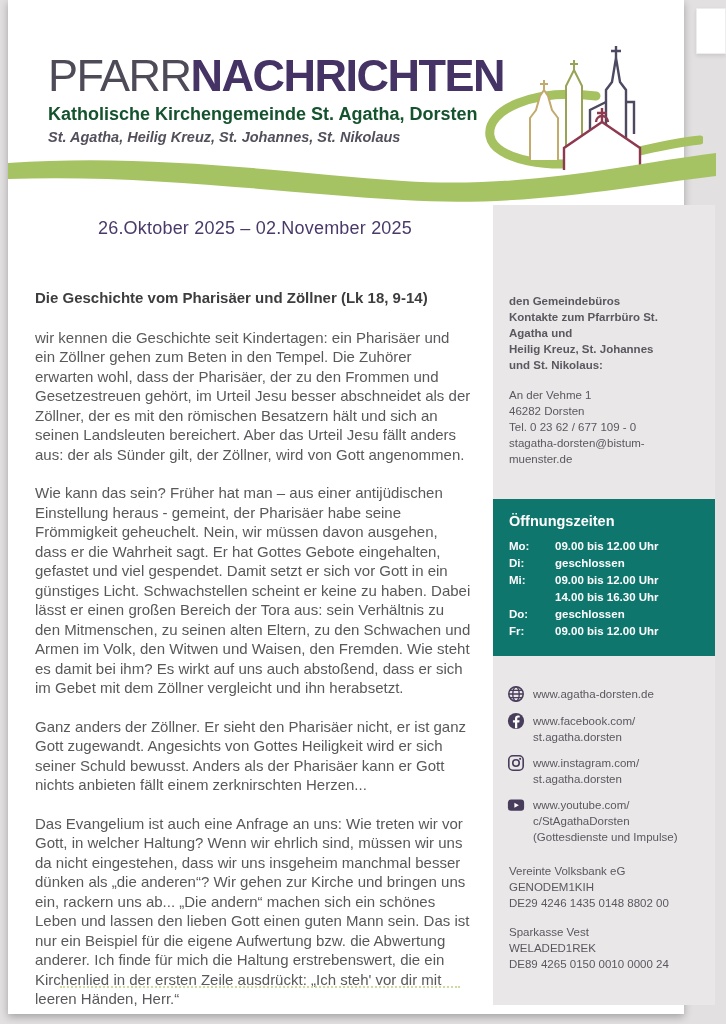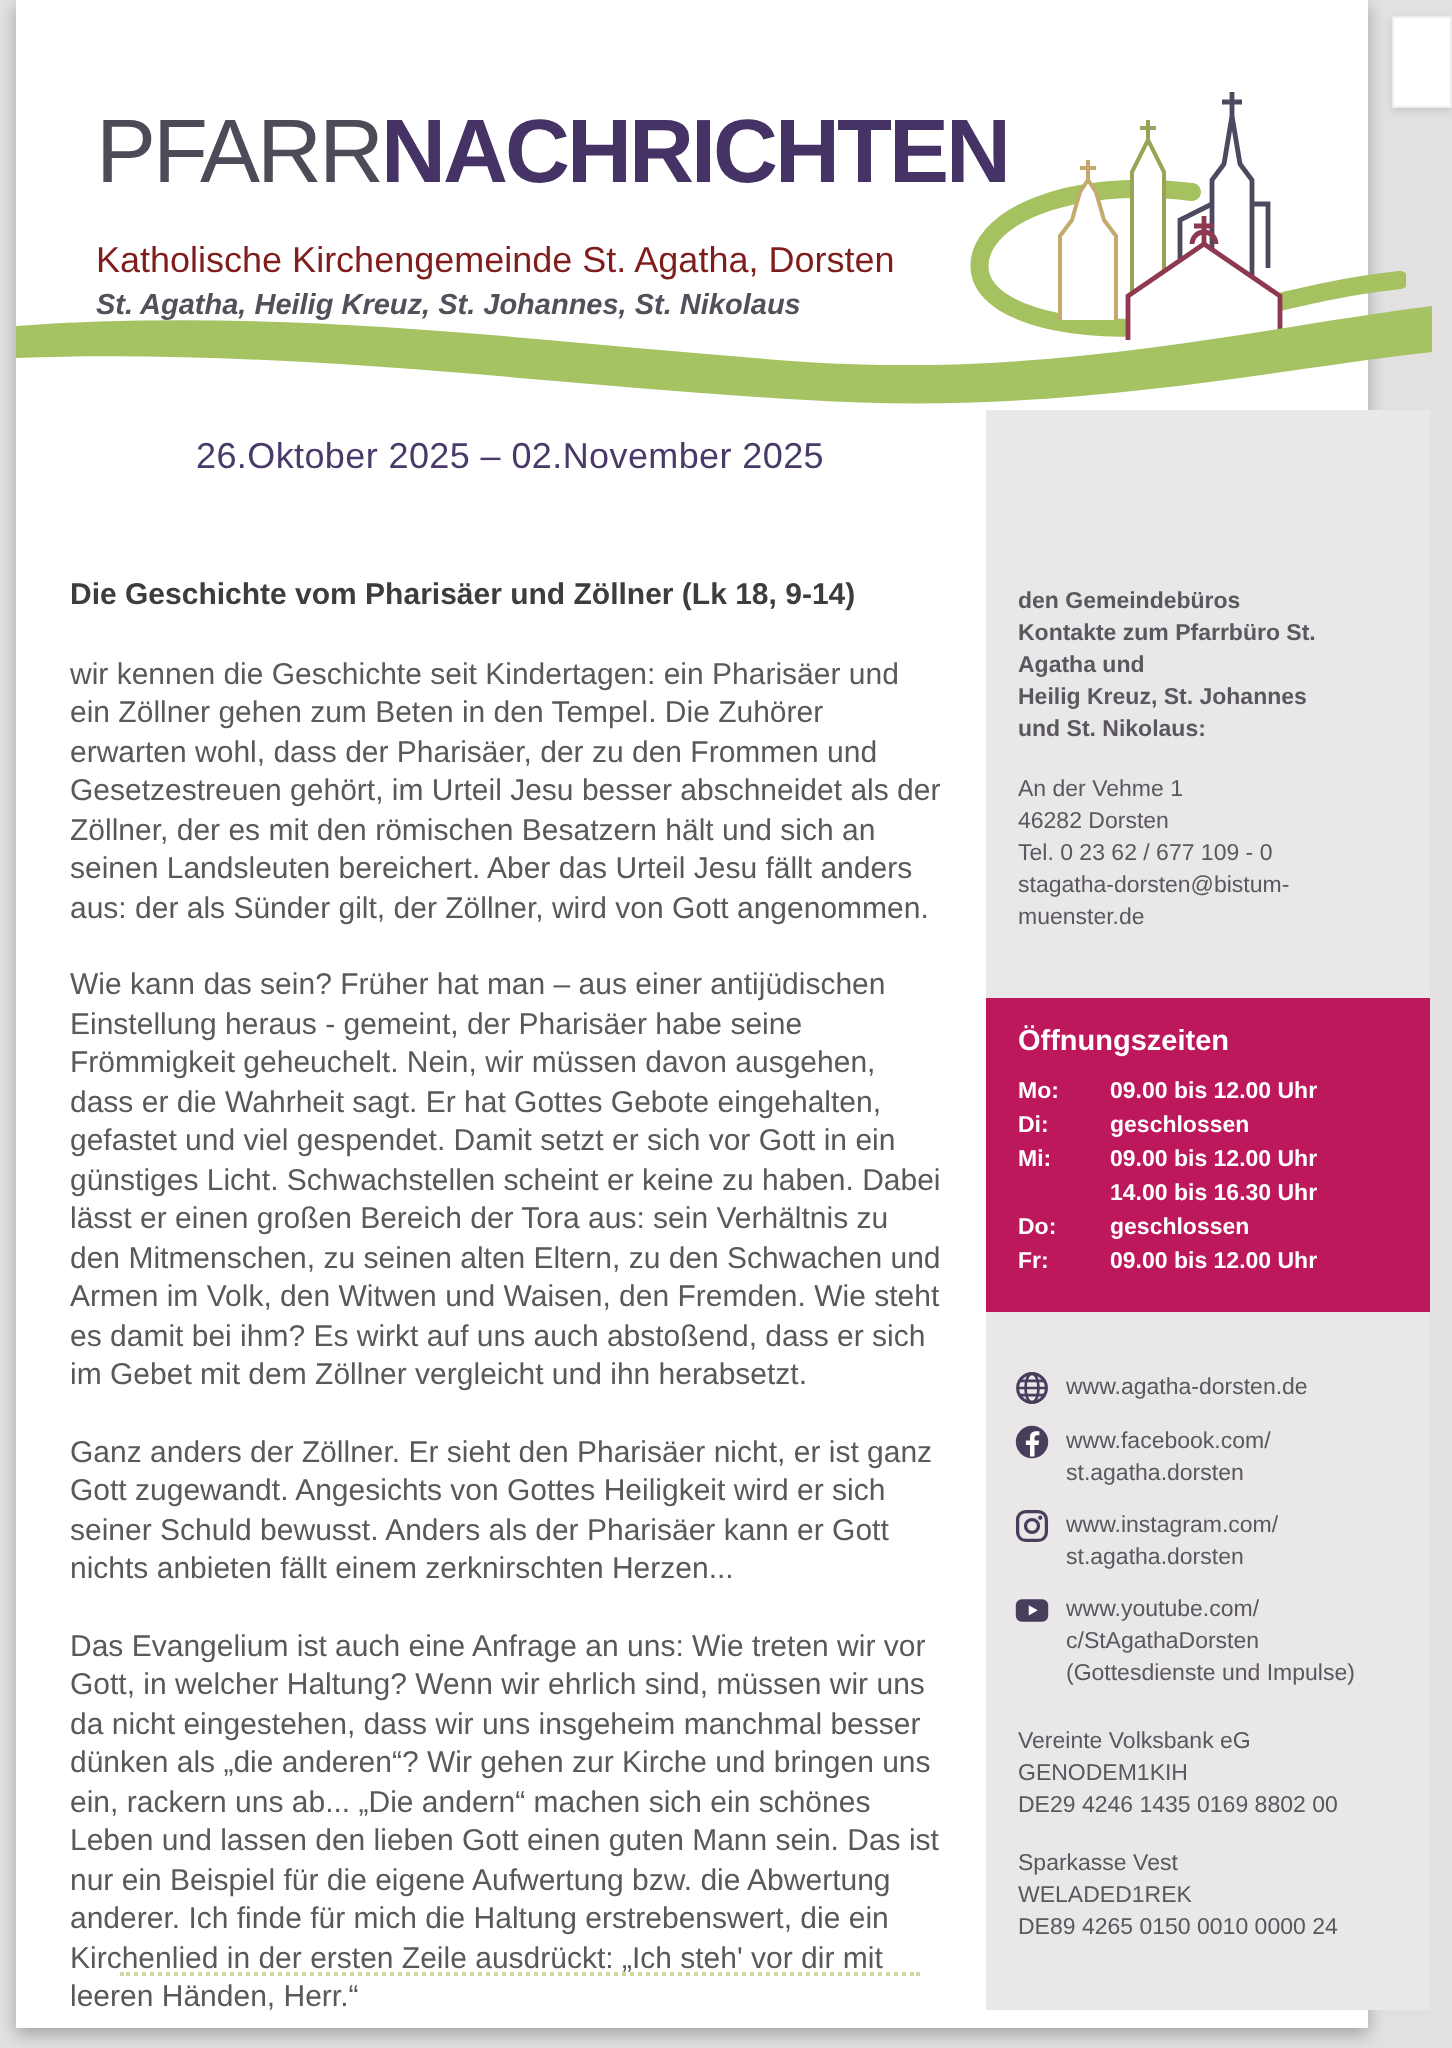--- a/index.html
+++ b/index.html
@@ -19,21 +19,21 @@
     position:absolute; right:0; top:8px; width:30px; height:46px;
     background:#fff; border:1px solid #ededed;
     box-shadow:0 2px 4px rgba(0,0,0,.10);
     z-index:5;
   }
   
   .header { position:absolute; left:40px; top:52px; }
   .logo { font-size:45px; letter-spacing:-1.5px; line-height:48px; white-space:nowrap; }
   .logo .part1 { font-weight:400; color:#4e4a58; }
   .logo .part2 { font-weight:700; color:#453365; }
-  .subtitle { font-weight:400; font-size:18px; color:#7f1d1d; margin-top:20px; }
+  .subtitle { font-weight:700; font-size:18px; color:#14532d; margin-top:4px; }
   .parishes { font-weight:700; font-style:italic; font-size:14.5px; color:#53505c; margin-top:4px; }
   .churches { position:absolute; left:470px; top:38px; width:225px; height:140px; }
   
   .wave { position:absolute; left:0; top:148px; width:708px; height:60px; }
   
   .date-heading {
     position:absolute; left:90px; top:218px;
     font-size:18px; color:#4a3a6a; letter-spacing:.2px;
   }
   
@@ -47,21 +47,21 @@
   
   .sidebar {
     position:absolute; left:485px; top:205px; width:222px; height:800px;
     background:#e9e7e8; color:#5b575f;
   }
   .contact { margin:88px 16px 0; font-size:11.5px; line-height:16px; }
   .contact .c-title { font-weight:700; }
   .contact .c-sub { font-weight:700; }
   .contact .c-addr { margin-top:14px; }
   .hours-box {
-    margin-top:32px; background:#be185d; color:#ffffff;
+    margin-top:32px; background:#0f766e; color:#ffffff;
     padding:14px 16px 16px; width:100%;
   }
   .hours-box .h-title { font-weight:700; font-size:14.5px; margin-bottom:9px; }
   .hours-row { display:flex; font-size:11.5px; font-weight:700; line-height:17px; }
   .hours-row .day { width:46px; flex:none; }
   .links { margin:30px 14px 0; font-size:11.5px; line-height:16px; }
   .link-item { display:flex; margin-bottom:10px; }
   .link-icon { flex:none; width:18px; height:18px; margin-right:8px; margin-top:-1px; }
   .banks { margin:18px 16px 0; font-size:11.5px; line-height:16px; }
   .bank { margin-bottom:13px; }
@@ -199,21 +199,21 @@
           <div>(Gottesdienste und Impulse)</div>
         </div>
       </div>
 
     </div>
 
     <div class="banks">
       <div class="bank">
         <div>Vereinte Volksbank eG</div>
         <div>GENODEM1KIH</div>
-        <div>DE29 4246 1435 0169 8802 00</div>
+        <div>DE29 4246 1435 0148 8802 00</div>
       </div>
       <div class="bank">
         <div>Sparkasse Vest</div>
         <div>WELADED1REK</div>
         <div>DE89 4265 0150 0010 0000 24</div>
       </div>
     </div>
 
   </div>
 

